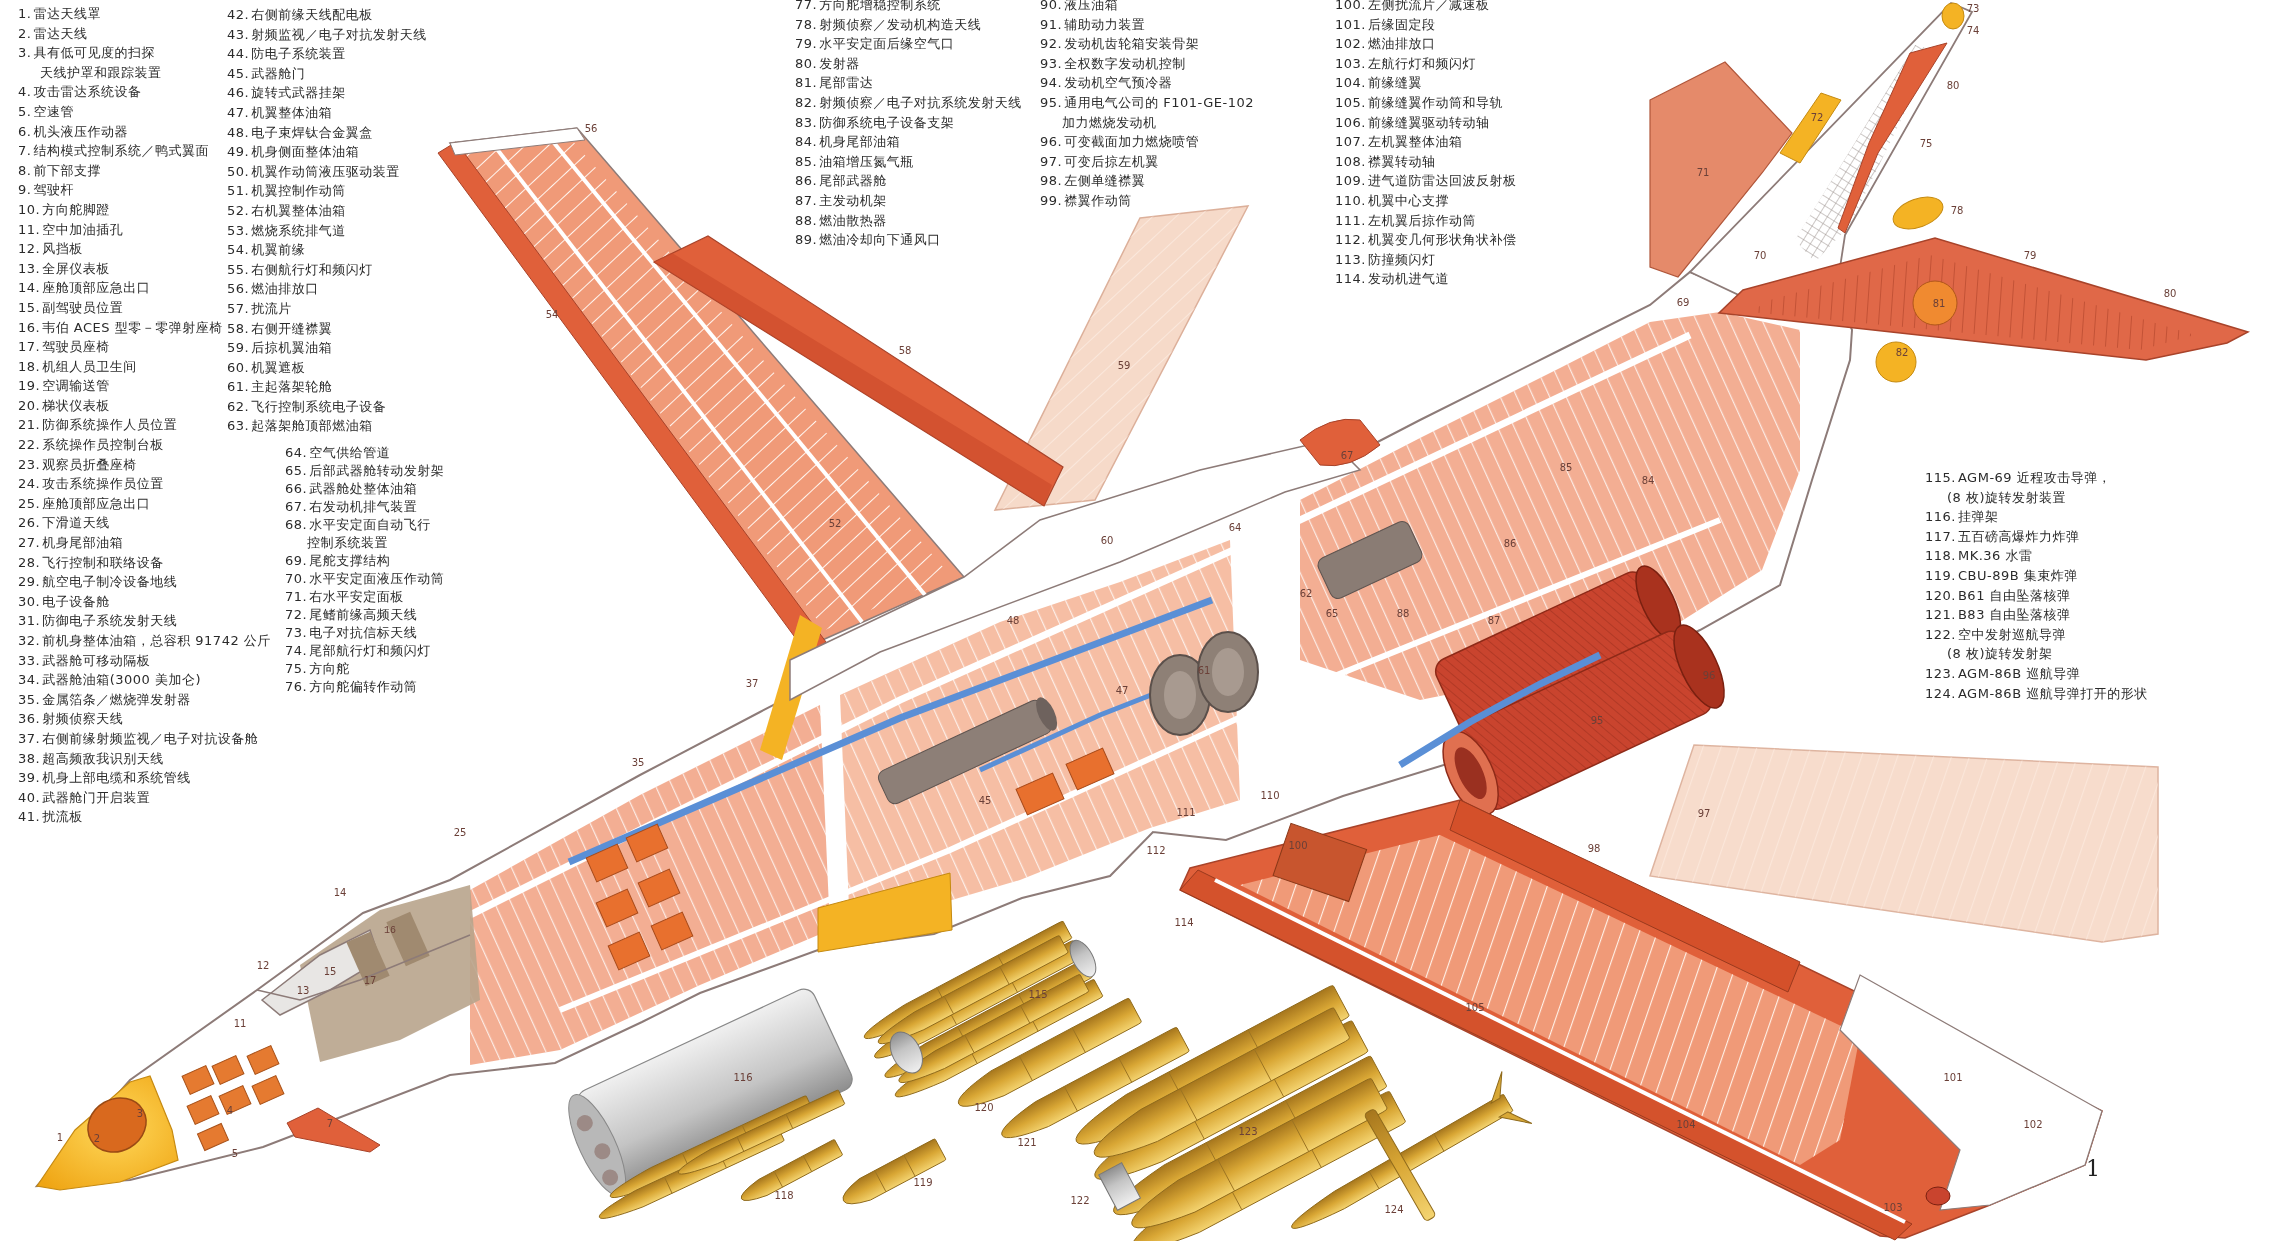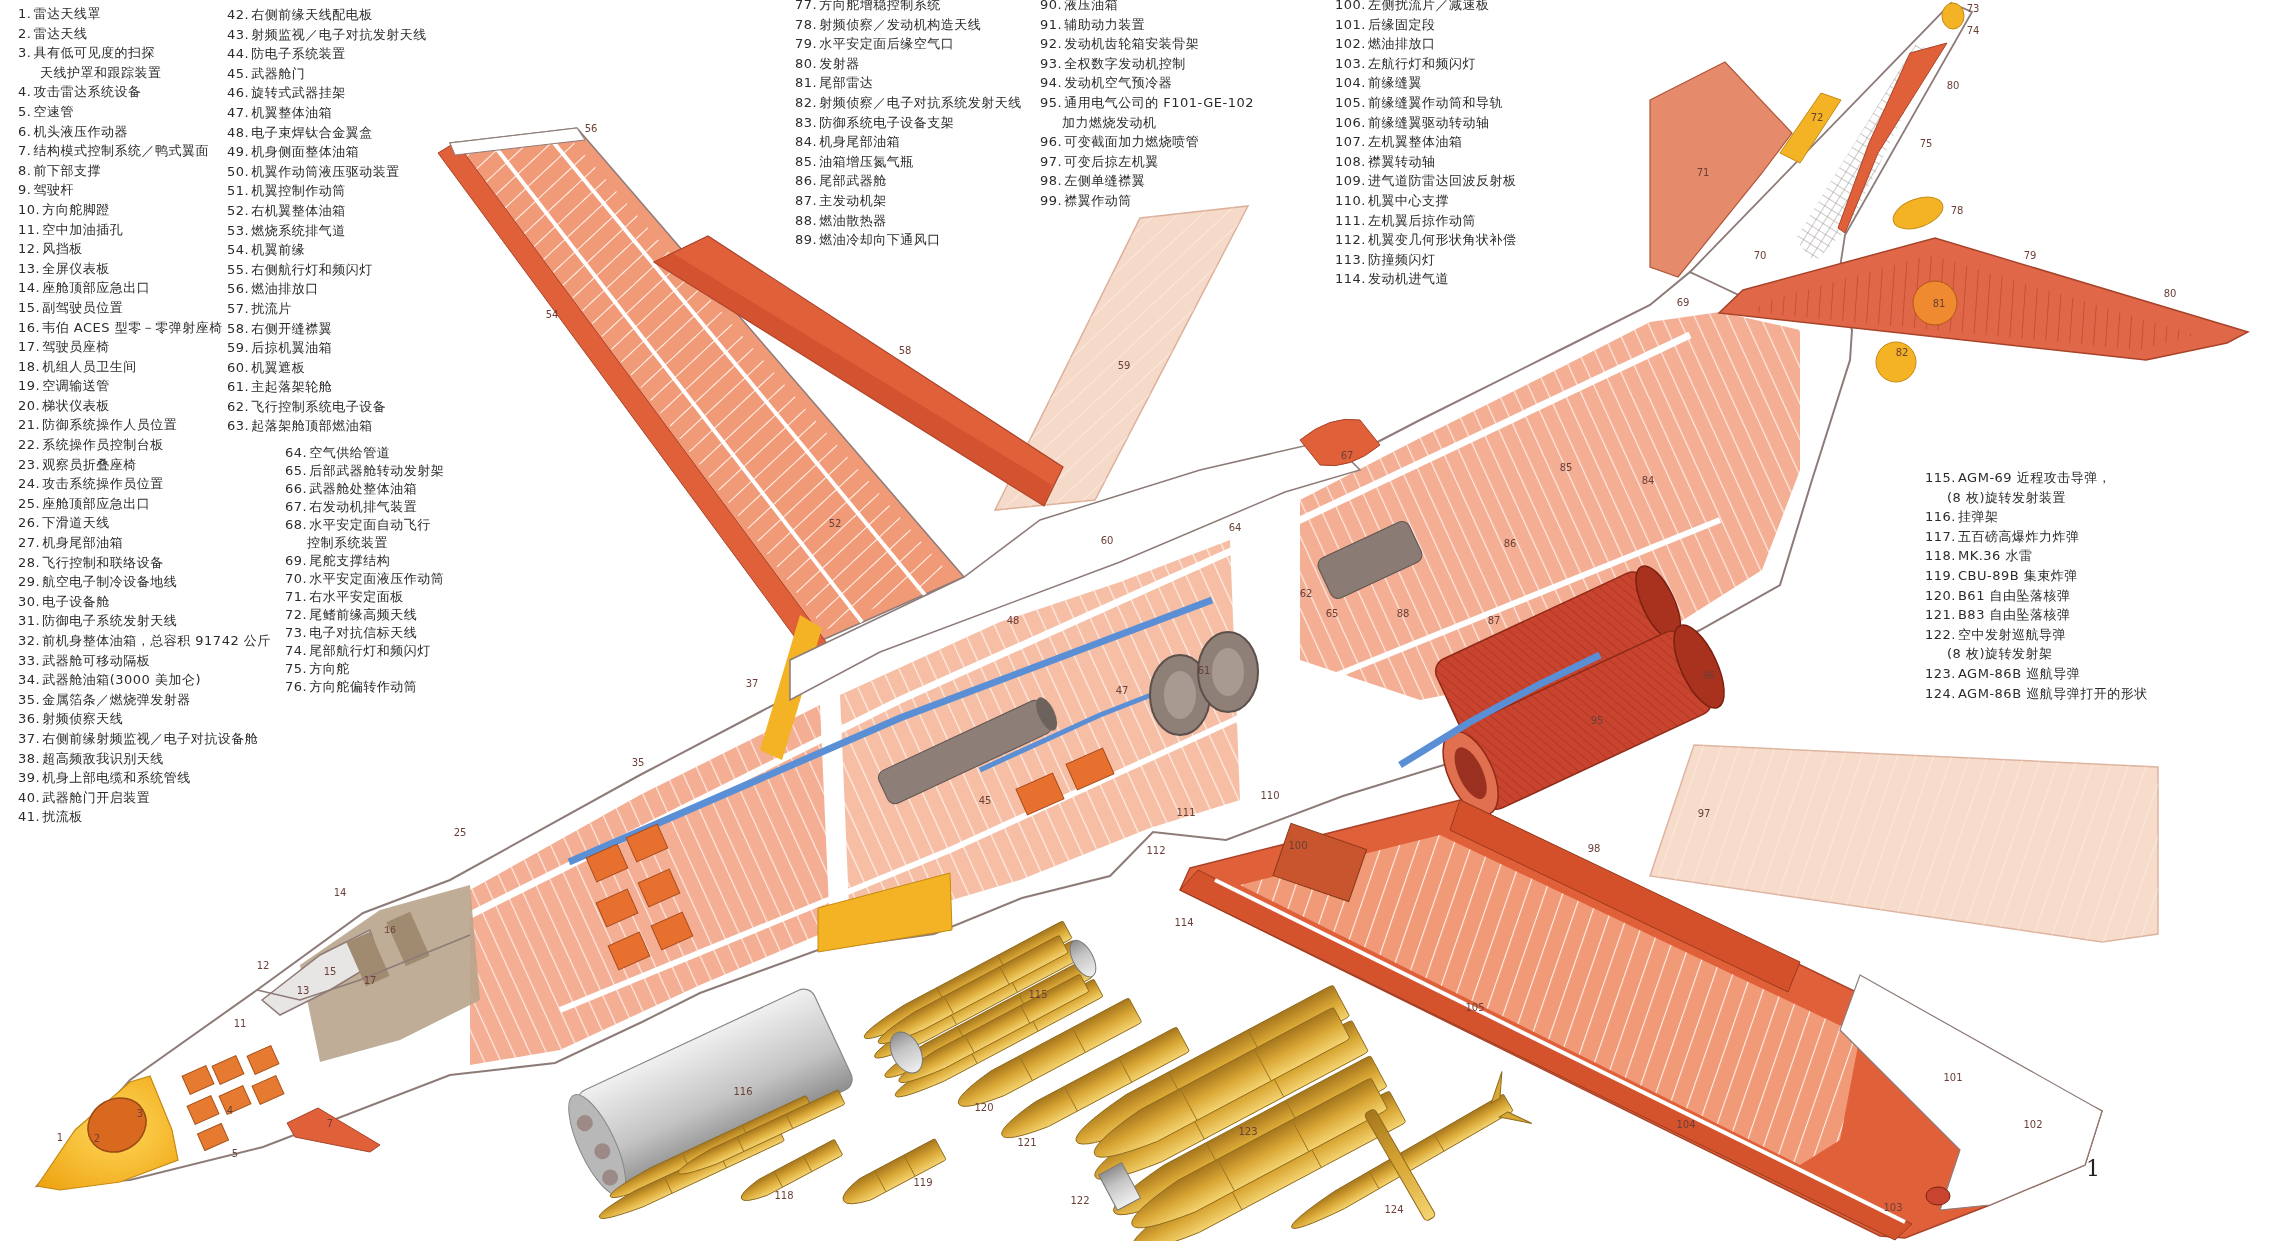--- a/index.html
+++ b/index.html
@@ -427,21 +427,21 @@
       <span class="callout" style="left: 1973px; top: 8px;">73</span>
       <span class="callout" style="left: 1973px; top: 30px;">74</span>
       <span class="callout" style="left: 1926px; top: 143px;">75</span>
       <span class="callout" style="left: 1953px; top: 85px;">80</span>
       <span class="callout" style="left: 1957px; top: 210px;">78</span>
       <span class="callout" style="left: 2030px; top: 255px;">79</span>
       <span class="callout" style="left: 2170px; top: 293px;">80</span>
       <span class="callout" style="left: 1939px; top: 303px;">81</span>
       <span class="callout" style="left: 1902px; top: 352px;">82</span>
       <span class="callout" style="left: 1000px; top: 994px; margin-left: 38px;">115</span>
-      <span class="callout" style="left: 743px; top: 1077px; margin-top: 14px;">116</span>
+      <span class="callout" style="left: 743px; top: 1077px;">116</span>
       <span class="callout" style="left: 784px; top: 1195px;">118</span>
       <span class="callout" style="left: 923px; top: 1182px;">119</span>
       <span class="callout" style="left: 984px; top: 1107px;">120</span>
       <span class="callout" style="left: 1027px; top: 1142px;">121</span>
       <span class="callout" style="left: 1080px; top: 1200px;">122</span>
       <span class="callout" style="left: 1248px; top: 1131px;">123</span>
       <span class="callout" style="left: 1394px; top: 1209px;">124</span>
     </div>
 
   <div class="page-num">1</div>

